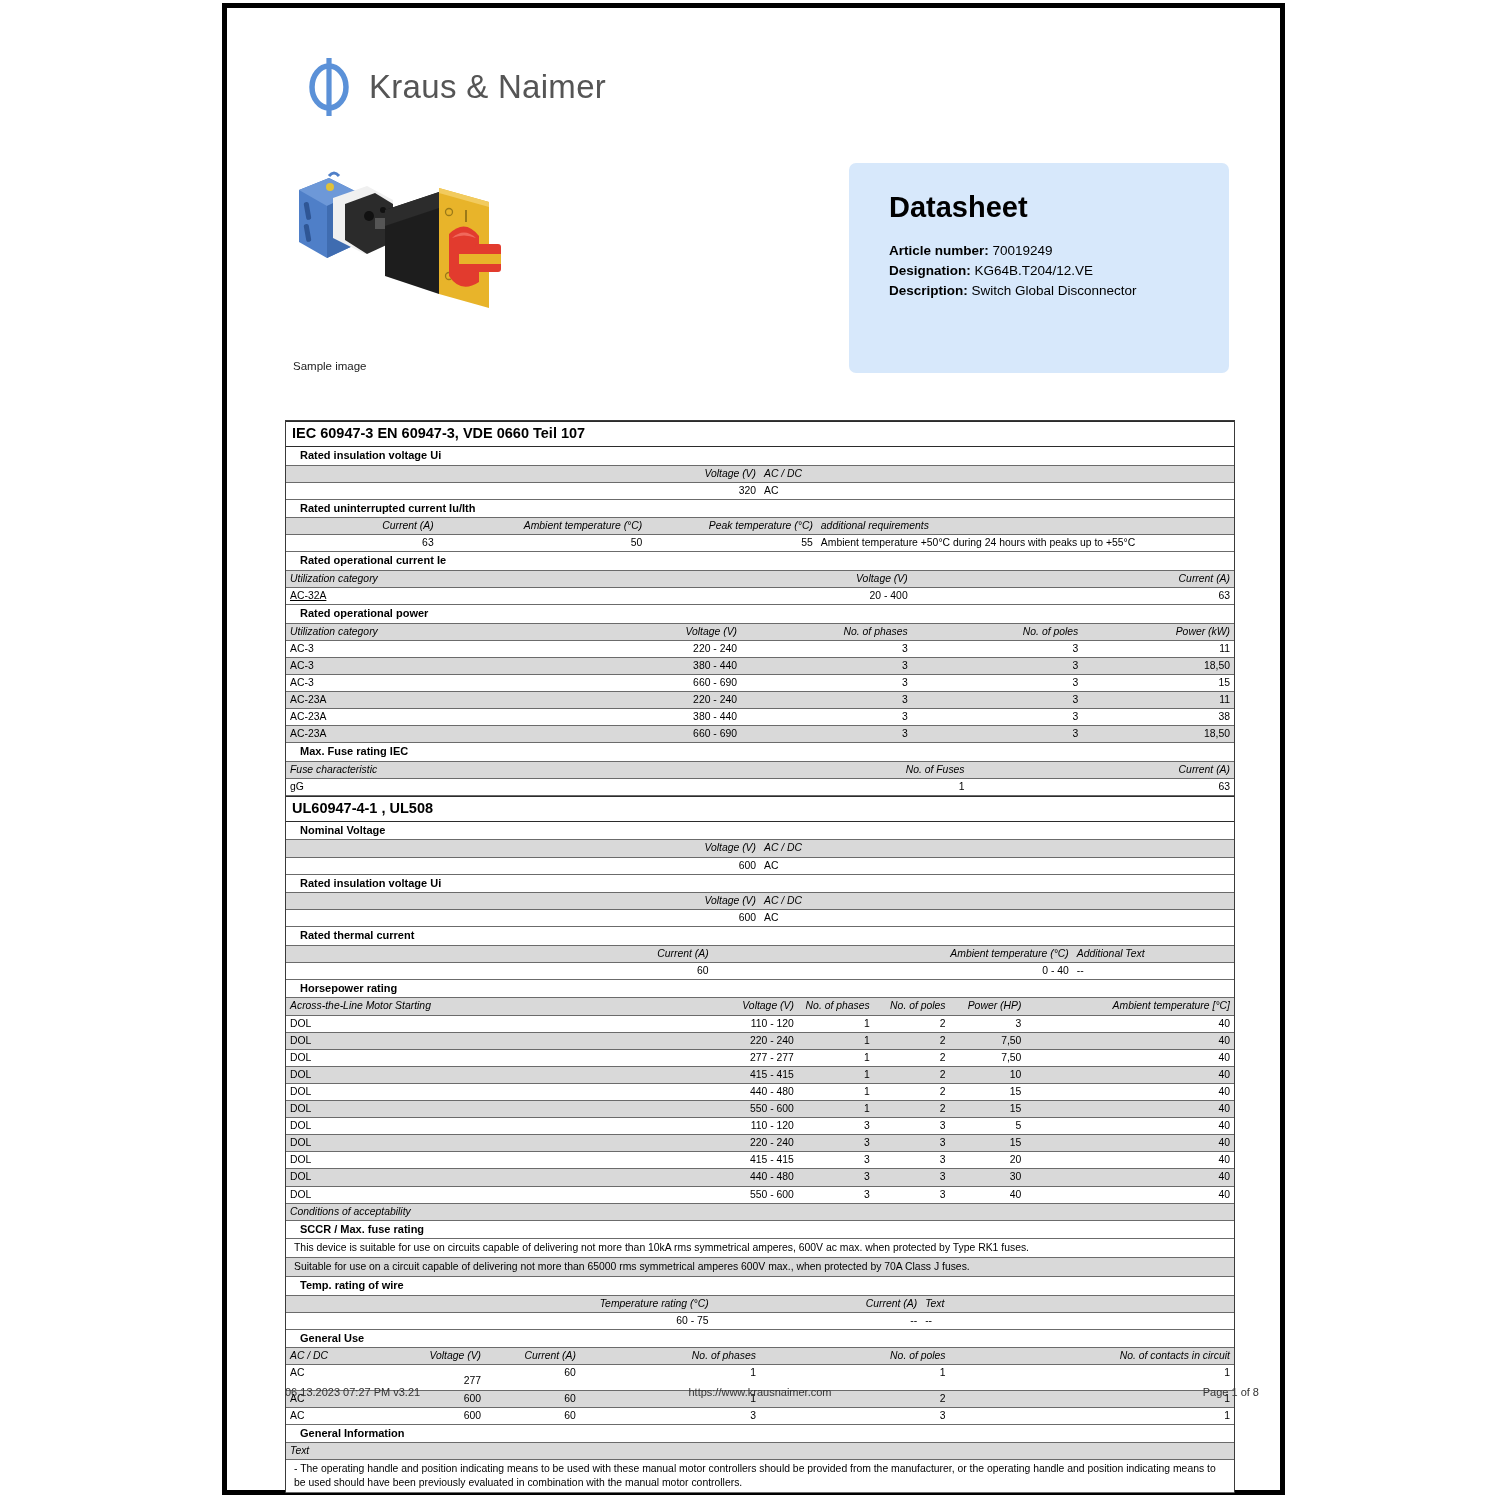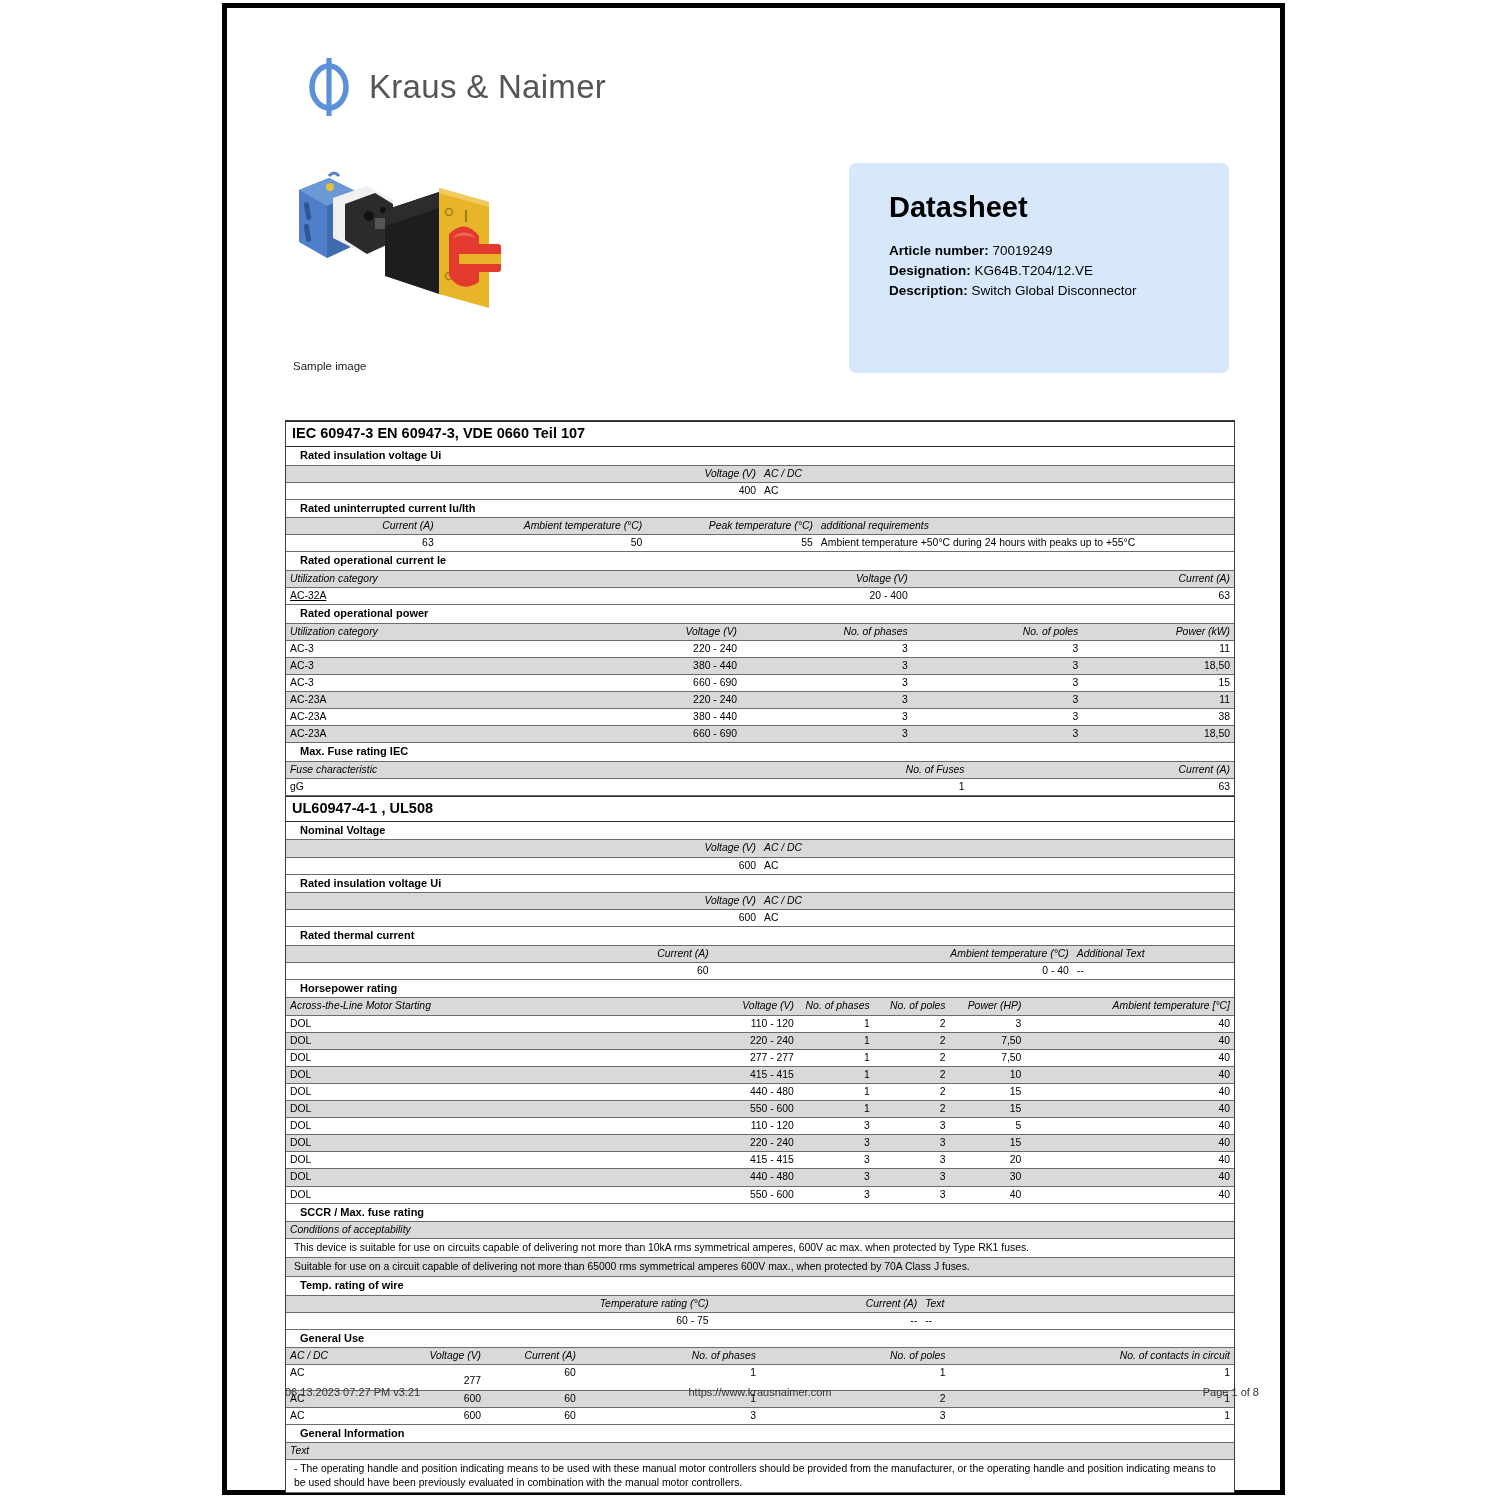--- a/index.html
+++ b/index.html
@@ -120,21 +120,21 @@
           <div class="c title-major" style="width: 100%;">IEC 60947-3 EN 60947-3, VDE 0660 Teil 107</div>
         </div>
         <div class="srow hdr-minor">
           <div class="c title-minor" style="width: 100%; padding-left: 14px;">Rated insulation voltage Ui</div>
         </div>
         <div class="srow shade">
           <div class="c r it" style="width: 50%;">Voltage (V)</div>
           <div class="c l it" style="width: 50%;">AC / DC</div>
         </div>
         <div class="srow std">
-          <div class="c r " style="width: 50%;">400</div>
+          <div class="c r " style="width: 50%;">320</div>
           <div class="c l " style="width: 50%;">AC</div>
         </div>
         <div class="srow hdr-minor">
           <div class="c title-minor" style="width: 100%; padding-left: 14px;">Rated uninterrupted current Iu/Ith</div>
         </div>
         <div class="srow shade">
           <div class="c r it" style="width: 16%;">Current (A)</div>
           <div class="c r it" style="width: 22%;">Ambient temperature (°C)</div>
           <div class="c r it" style="width: 18%;">Peak temperature (°C)</div>
           <div class="c l it" style="width: 44%;">additional requirements</div>
@@ -353,25 +353,25 @@
           <div class="c r " style="width: 22%;">40</div>
         </div>
         <div class="srow std">
           <div class="c l " style="width: 44%;">DOL</div>
           <div class="c r " style="width: 10%;">550 - 600</div>
           <div class="c r " style="width: 8%;">3</div>
           <div class="c r " style="width: 8%;">3</div>
           <div class="c r " style="width: 8%;">40</div>
           <div class="c r " style="width: 22%;">40</div>
         </div>
+        <div class="srow shade">
+          <div class="c l it" style="width: 100%;">Conditions of acceptability</div>
+        </div>
         <div class="srow hdr-minor">
           <div class="c title-minor" style="width: 100%; padding-left: 14px;">SCCR / Max. fuse rating</div>
-        </div>
-        <div class="srow shade">
-          <div class="c l it" style="width: 100%;">Conditions of acceptability</div>
         </div>
         <div class="srow std">
           <div class="freetext" style="width: 100%;">This device is suitable for use on circuits capable of delivering not more than 10kA rms symmetrical amperes, 600V ac max. when protected by Type RK1 fuses.</div>
         </div>
         <div class="srow shade">
           <div class="freetext" style="width: 100%;">Suitable for use on a circuit capable of delivering not more than 65000 rms symmetrical amperes 600V max., when protected by 70A Class J fuses.</div>
         </div>
         <div class="srow hdr-minor">
           <div class="c title-minor" style="width: 100%; padding-left: 14px;">Temp. rating of wire</div>
         </div>

